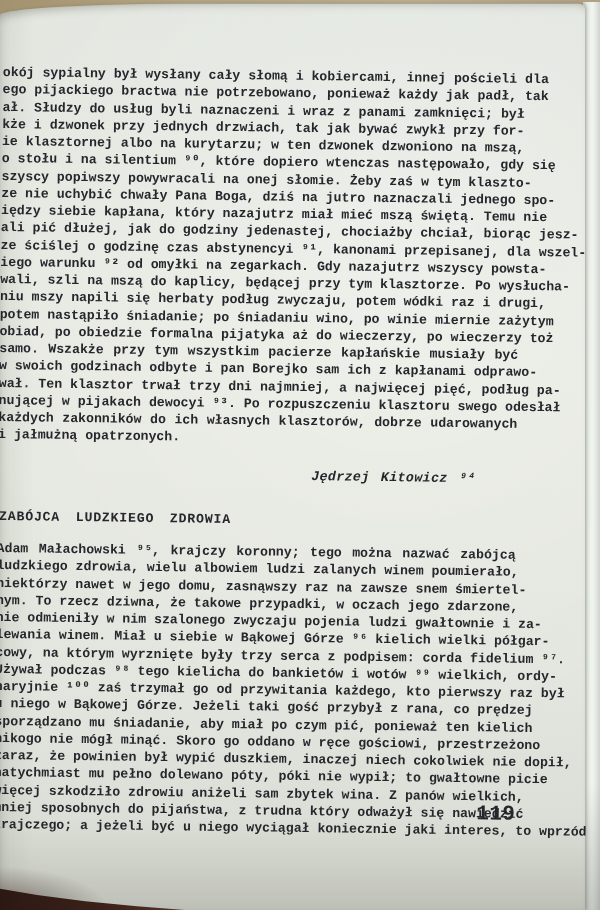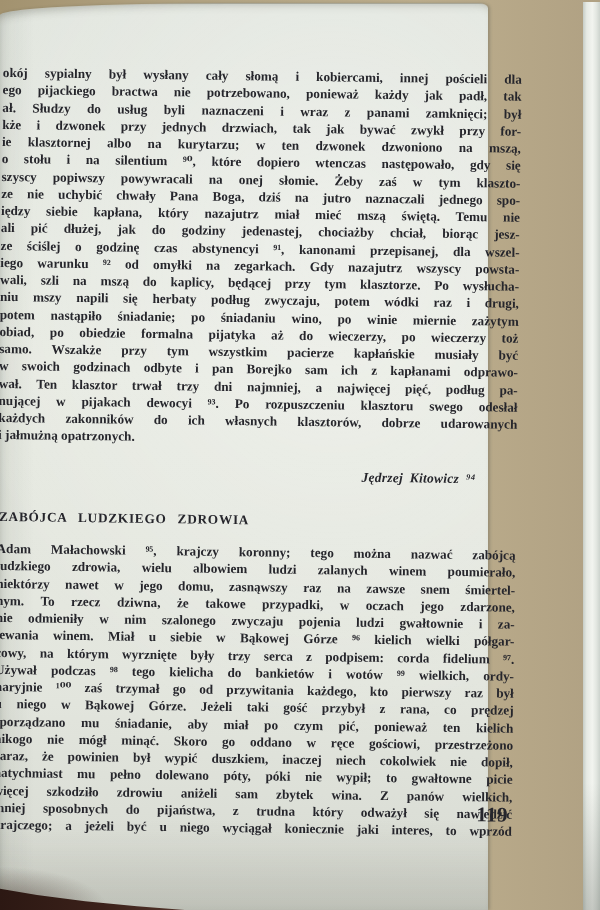--- a/index.html
+++ b/index.html
@@ -8,31 +8,32 @@
     background:linear-gradient(90deg,#a2926f 0%,#b3a483 30%,#bdae8d 70%,#b0a183 100%);
     font-family:"Liberation Serif","DejaVu Serif",serif;
   }
   .fore-edge{
     position:absolute;top:2px;right:0;bottom:0;width:17px;
     background:
       linear-gradient(180deg,rgba(0,0,0,0) 86%,rgba(80,85,78,.28) 100%),
       linear-gradient(90deg,#c6cdc6 0%,#e6eae4 22%,#f2f4ef 55%,#e3e7e1 78%,#cdd3cd 100%);
   }
   .page{
-    position:absolute;left:0;top:3px;width:488px;bottom:0;
+    position:absolute;left:0;top:3px;width:585px;bottom:0;
     border-top-left-radius:230px 12px;
     border-top-right-radius:10px 5px;
     border-top:1px solid rgba(115,105,82,.30);
     box-shadow:2px 0 3px rgba(55,65,58,.25), inset 0 7px 9px -6px rgba(70,70,55,.22), inset 4px 0 10px -4px rgba(70,75,66,.18);
     background:
       radial-gradient(150px 60px at 0% 100%, rgba(48,30,22,.55), rgba(48,30,22,0) 72%),
       linear-gradient(180deg, rgba(0,0,0,0) 90%, rgba(95,90,75,.16) 100%),
       radial-gradient(130% 85% at 68% 28%, rgba(255,255,255,.30), rgba(255,255,255,0) 62%),
       linear-gradient(90deg, rgba(92,98,88,.10) 0px, rgba(92,98,88,0) 34px),
       linear-gradient(180deg,#e2e6df 0%,#e7eae2 40%,#e3e6de 75%,#daddd5 93%,#d0d4cc 100%);
+    font-family: Liberation Mono, monospace;
   }
   .corner-shadow{
     position:absolute;left:0;bottom:0;width:185px;height:26px;
     background:linear-gradient(90deg,#2c1813 0%,#3b211a 55%,#53352b 100%);
     clip-path:polygon(0 18%, 20% 42%, 46% 66%, 74% 86%, 100% 100%, 0 100%);
   }
   .content{
     position:absolute;left:3px;top:0;width:519px;
     transform:rotate(0.75deg);transform-origin:0 60px;
     color:#26262c;font-weight:bold;

